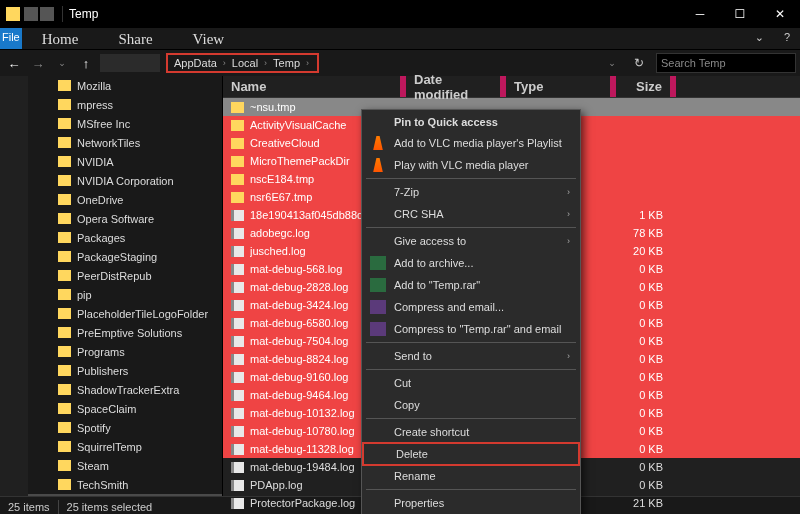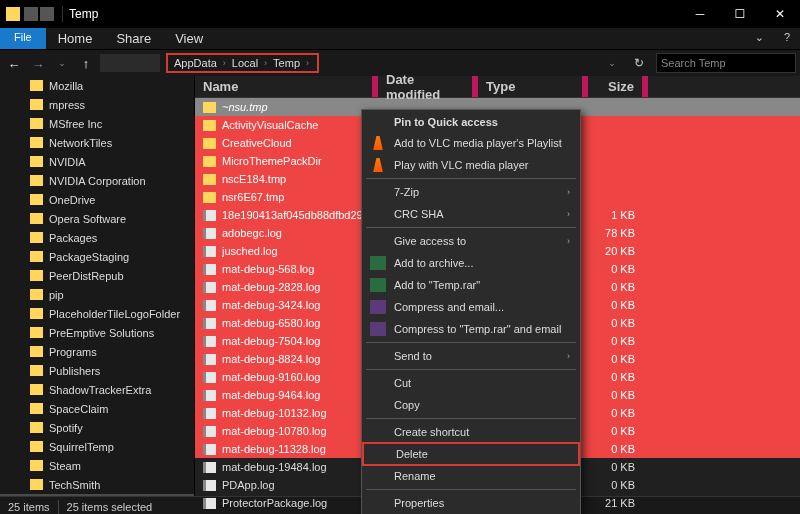--- a/index.html
+++ b/index.html
@@ -5,51 +5,51 @@
 * { margin: 0; padding: 0; box-sizing: border-box; font-family: "Segoe UI", Arial, sans-serif; }
 body { background: #000; color: #ccc; width: 800px; height: 514px; overflow: hidden; font-size: 11px; position: relative; }
 .titlebar { height: 28px; background: #000; display: flex; align-items: center; padding-left: 6px; }
 .titlebar .icon-folder { width: 14px; height: 14px; background: #ffd75e; margin-right: 4px; }
 .titlebar .qat { width: 14px; height: 14px; background: #555; margin-right: 2px; }
 .titlebar .divider { width: 1px; height: 16px; background: #333; margin: 0 6px; }
 .titlebar .title { font-size: 12px; color: #fff; }
 .titlebar .winctrl { margin-left: auto; display: flex; }
 .titlebar .winbtn { width: 40px; height: 28px; display: flex; align-items: center; justify-content: center; color: #fff; font-size: 12px; }
 .ribbon-tabs { height: 22px; background: #191919; display: flex; align-items: stretch; border-bottom: 1px solid #000; }
-.ribbon-tabs .file { background: #1979ca; color: #fff; padding: 3px 14px; font-size: 11px; }
-.ribbon-tabs .tab { padding: 3px 12px; color: #ddd; font-size: 13px; }
+.ribbon-tabs .file { background: #1979ca; color: #fff; padding: 3px 2px; font-size: 11px; }
+.ribbon-tabs .tab { padding: 3px 20px; color: #ddd; font-size: 15px; font-family: Liberation Serif, serif; }
 .ribbon-tabs .chev { margin-left: auto; padding: 3px 10px; color: #ccc; }
 .addrbar { height: 26px; background: #191919; display: flex; align-items: center; padding: 0 4px; gap: 4px; }
 .navbtn { width: 20px; height: 20px; color: #888; display: flex; align-items: center; justify-content: center; font-size: 13px; }
 .navbtn.enabled { color: #fff; }
 .pathseg-wrap { display: flex; align-items: center; height: 20px; }
 .pathseg { background: #2b2b2b; width: 60px; height: 18px; margin-right: 2px; }
 .breadcrumb { display: flex; align-items: center; border: 2px solid #d43a2f; padding: 1px 6px; height: 20px; gap: 4px; }
 .breadcrumb span { color: #ddd; font-size: 11px; }
 .breadcrumb .sep { color: #888; font-size: 9px; padding: 0 2px; }
 .addr-spacer { flex: 1; }
 .refresh { color: #ccc; padding: 0 8px; font-size: 12px; }
 .searchbox { width: 140px; height: 20px; background: #000; border: 1px solid #333; color: #888; padding: 0 4px; font-size: 11px; display: flex; align-items: center; }
 .content { display: flex; height: 420px; background: #202020; }
-.sidebar { width: 195px; background: #191919; overflow: hidden; border-right: 1px solid #000; }
+.sidebar { width: 195px; background: #191919; overflow: hidden; border-right: 1px solid #000; margin-left: 28px; }
 .tree-item { display: flex; align-items: center; height: 19px; padding-left: 30px; color: #ddd; font-size: 11px; white-space: nowrap; }
 .tree-item.sel { background: #4a4a4a; }
 .tree-item .fico { width: 13px; height: 11px; background: #ffd75e; margin-right: 6px; flex-shrink: 0; }
 .tree-item .chev { color: #888; margin-right: 4px; font-size: 9px; margin-left: -14px; width: 10px; }
 .main { flex: 1; background: #202020; position: relative; }
 .colheader { height: 22px; display: flex; align-items: center; border-bottom: 1px solid #333; background: #202020; }
 .colheader .col { padding: 0 8px; color: #ccc; font-size: 13px; border-right: 6px solid #be185d; height: 100%; display: flex; align-items: center; font-weight: bold; }
 .col-name { width: 183px; }
 .col-date { width: 100px; }
 .col-type { width: 110px; }
 .col-size { width: 60px; text-align: right; justify-content: flex-end; }
 .filelist { }
 .row { height: 18px; display: flex; align-items: center; color: #ddd; font-size: 11px; }
 .row.sel { background: #ef4444; color: #fff; }
-.row.selhl { background: #888; color: #fff; font-style: italic; }
+.row.selhl { background: #888; color: #fff; }
 .row .fico { width: 13px; height: 11px; margin: 0 6px 0 8px; flex-shrink: 0; }
 .fico.folder { background: #ffd75e; }
 .fico.file { background: #e8e8e8; border-left: 3px solid #888; }
 .row .fname { width: 156px; white-space: nowrap; overflow: hidden; }
 .row .fdate { width: 100px; white-space: nowrap; }
 .row .ftype { width: 110px; white-space: nowrap; }
 .row .fsize { width: 55px; text-align: right; padding-right: 8px; }
 .ctxmenu { position: absolute; left: 361px; top: 109px; width: 220px; background: #2b2b2b; border: 1px solid #555; box-shadow: 3px 3px 8px rgba(0,0,0,.6); z-index: 10; padding: 2px 0; }
 .ctx-title { color: #ddd; font-weight: bold; padding: 4px 10px 4px 32px; font-size: 11px; }
 .ctx-item { display: flex; align-items: center; height: 22px; padding: 0 10px 0 8px; color: #ddd; font-size: 11px; position: relative; }

